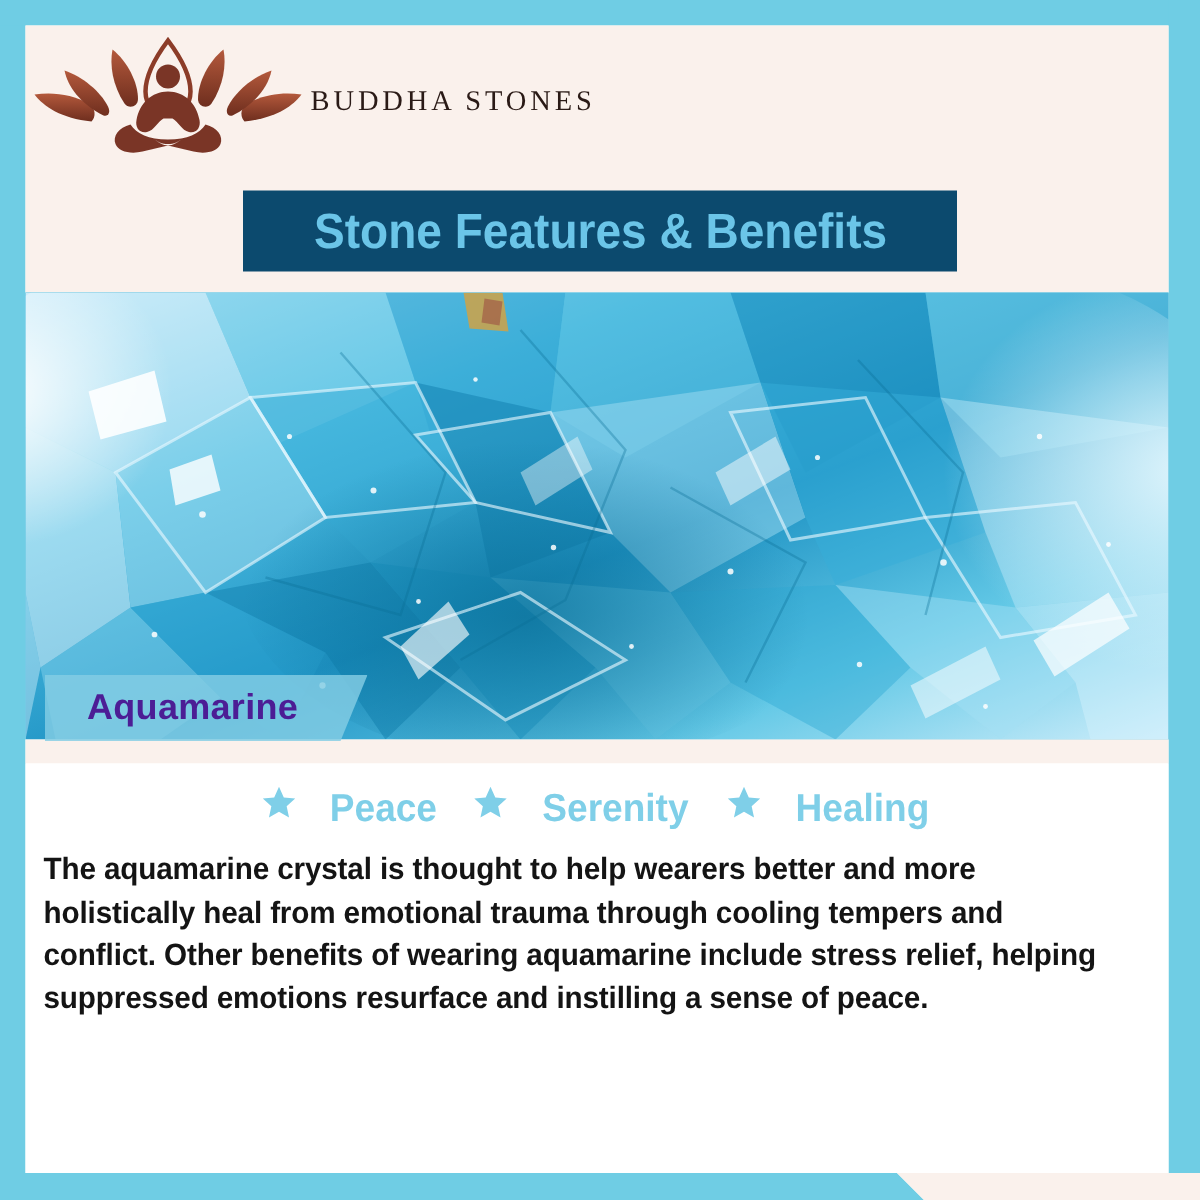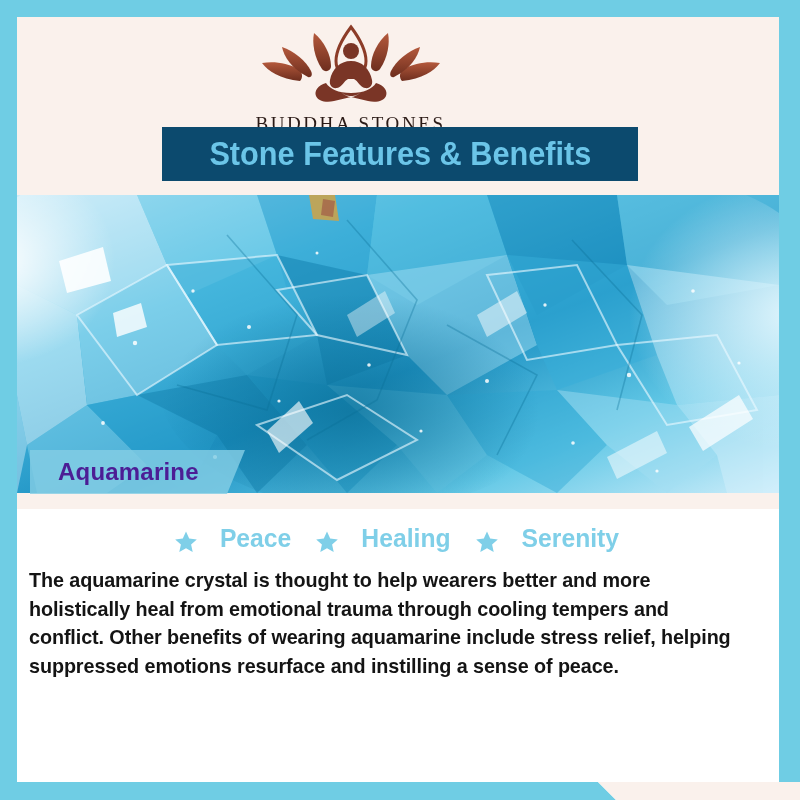--- a/index.html
+++ b/index.html
@@ -59,21 +59,20 @@
     left: 17px; top: 17px;
     width: 762px; height: 178px;
     background: #FAF1EC;
   }
 
   .logo-wrap {
     position: absolute;
     left: 0; top: 6px;
     width: 667px;
     display: flex;
-    flex-direction: column;
     align-items: center;
   }
 
   .logo-mark { width: 190px; height: 88px; display: block; }
 
   .logo-word {
     margin-top: 2px;
     font-family: "Liberation Serif", serif;
     font-size: 19px;
     letter-spacing: 2.6px;
@@ -150,21 +149,21 @@
   .features {
     display: flex;
     align-items: center;
     justify-content: center;
     gap: 22px;
     margin-top: 9px;
     height: 40px;
   }
   .feature {
     display: flex;
-    align-items: flex-end;
+    align-items: flex-start;
     gap: 20px;
   }
   .feature .star { width: 24px; height: 24px; display: block; }
   .feature .flabel {
     font-size: 26px;
     font-weight: 700;
     color: #7FCFE8;
     transform: scaleX(0.95);
     white-space: nowrap;
   }
@@ -349,28 +348,28 @@
         <svg class="star" viewBox="0 0 24 24">
           <polygon points="12,1.5 15.2,8.6 22.8,9.4 17.1,14.5 18.7,22 12,18.2 5.3,22 6.9,14.5 1.2,9.4 8.8,8.6" fill="#7FCFE8"></polygon>
         </svg>
         <span class="flabel">Peace</span>
       </div>
 
       <div class="feature">
         <svg class="star" viewBox="0 0 24 24">
           <polygon points="12,1.5 15.2,8.6 22.8,9.4 17.1,14.5 18.7,22 12,18.2 5.3,22 6.9,14.5 1.2,9.4 8.8,8.6" fill="#7FCFE8"></polygon>
         </svg>
-        <span class="flabel">Healing</span>
+        <span class="flabel">Serenity</span>
       </div>
 
       <div class="feature">
         <svg class="star" viewBox="0 0 24 24">
           <polygon points="12,1.5 15.2,8.6 22.8,9.4 17.1,14.5 18.7,22 12,18.2 5.3,22 6.9,14.5 1.2,9.4 8.8,8.6" fill="#7FCFE8"></polygon>
         </svg>
-        <span class="flabel">Serenity</span>
+        <span class="flabel">Healing</span>
       </div>
 
     </div>
 
     <p class="body-text">The aquamarine crystal is thought to help wearers better and more holistically heal from emotional trauma through cooling tempers and conflict. Other benefits of wearing aquamarine include stress relief, helping suppressed emotions resurface and instilling a sense of peace.</p>
   </div>
 
 </div>
 
 </body></html>

